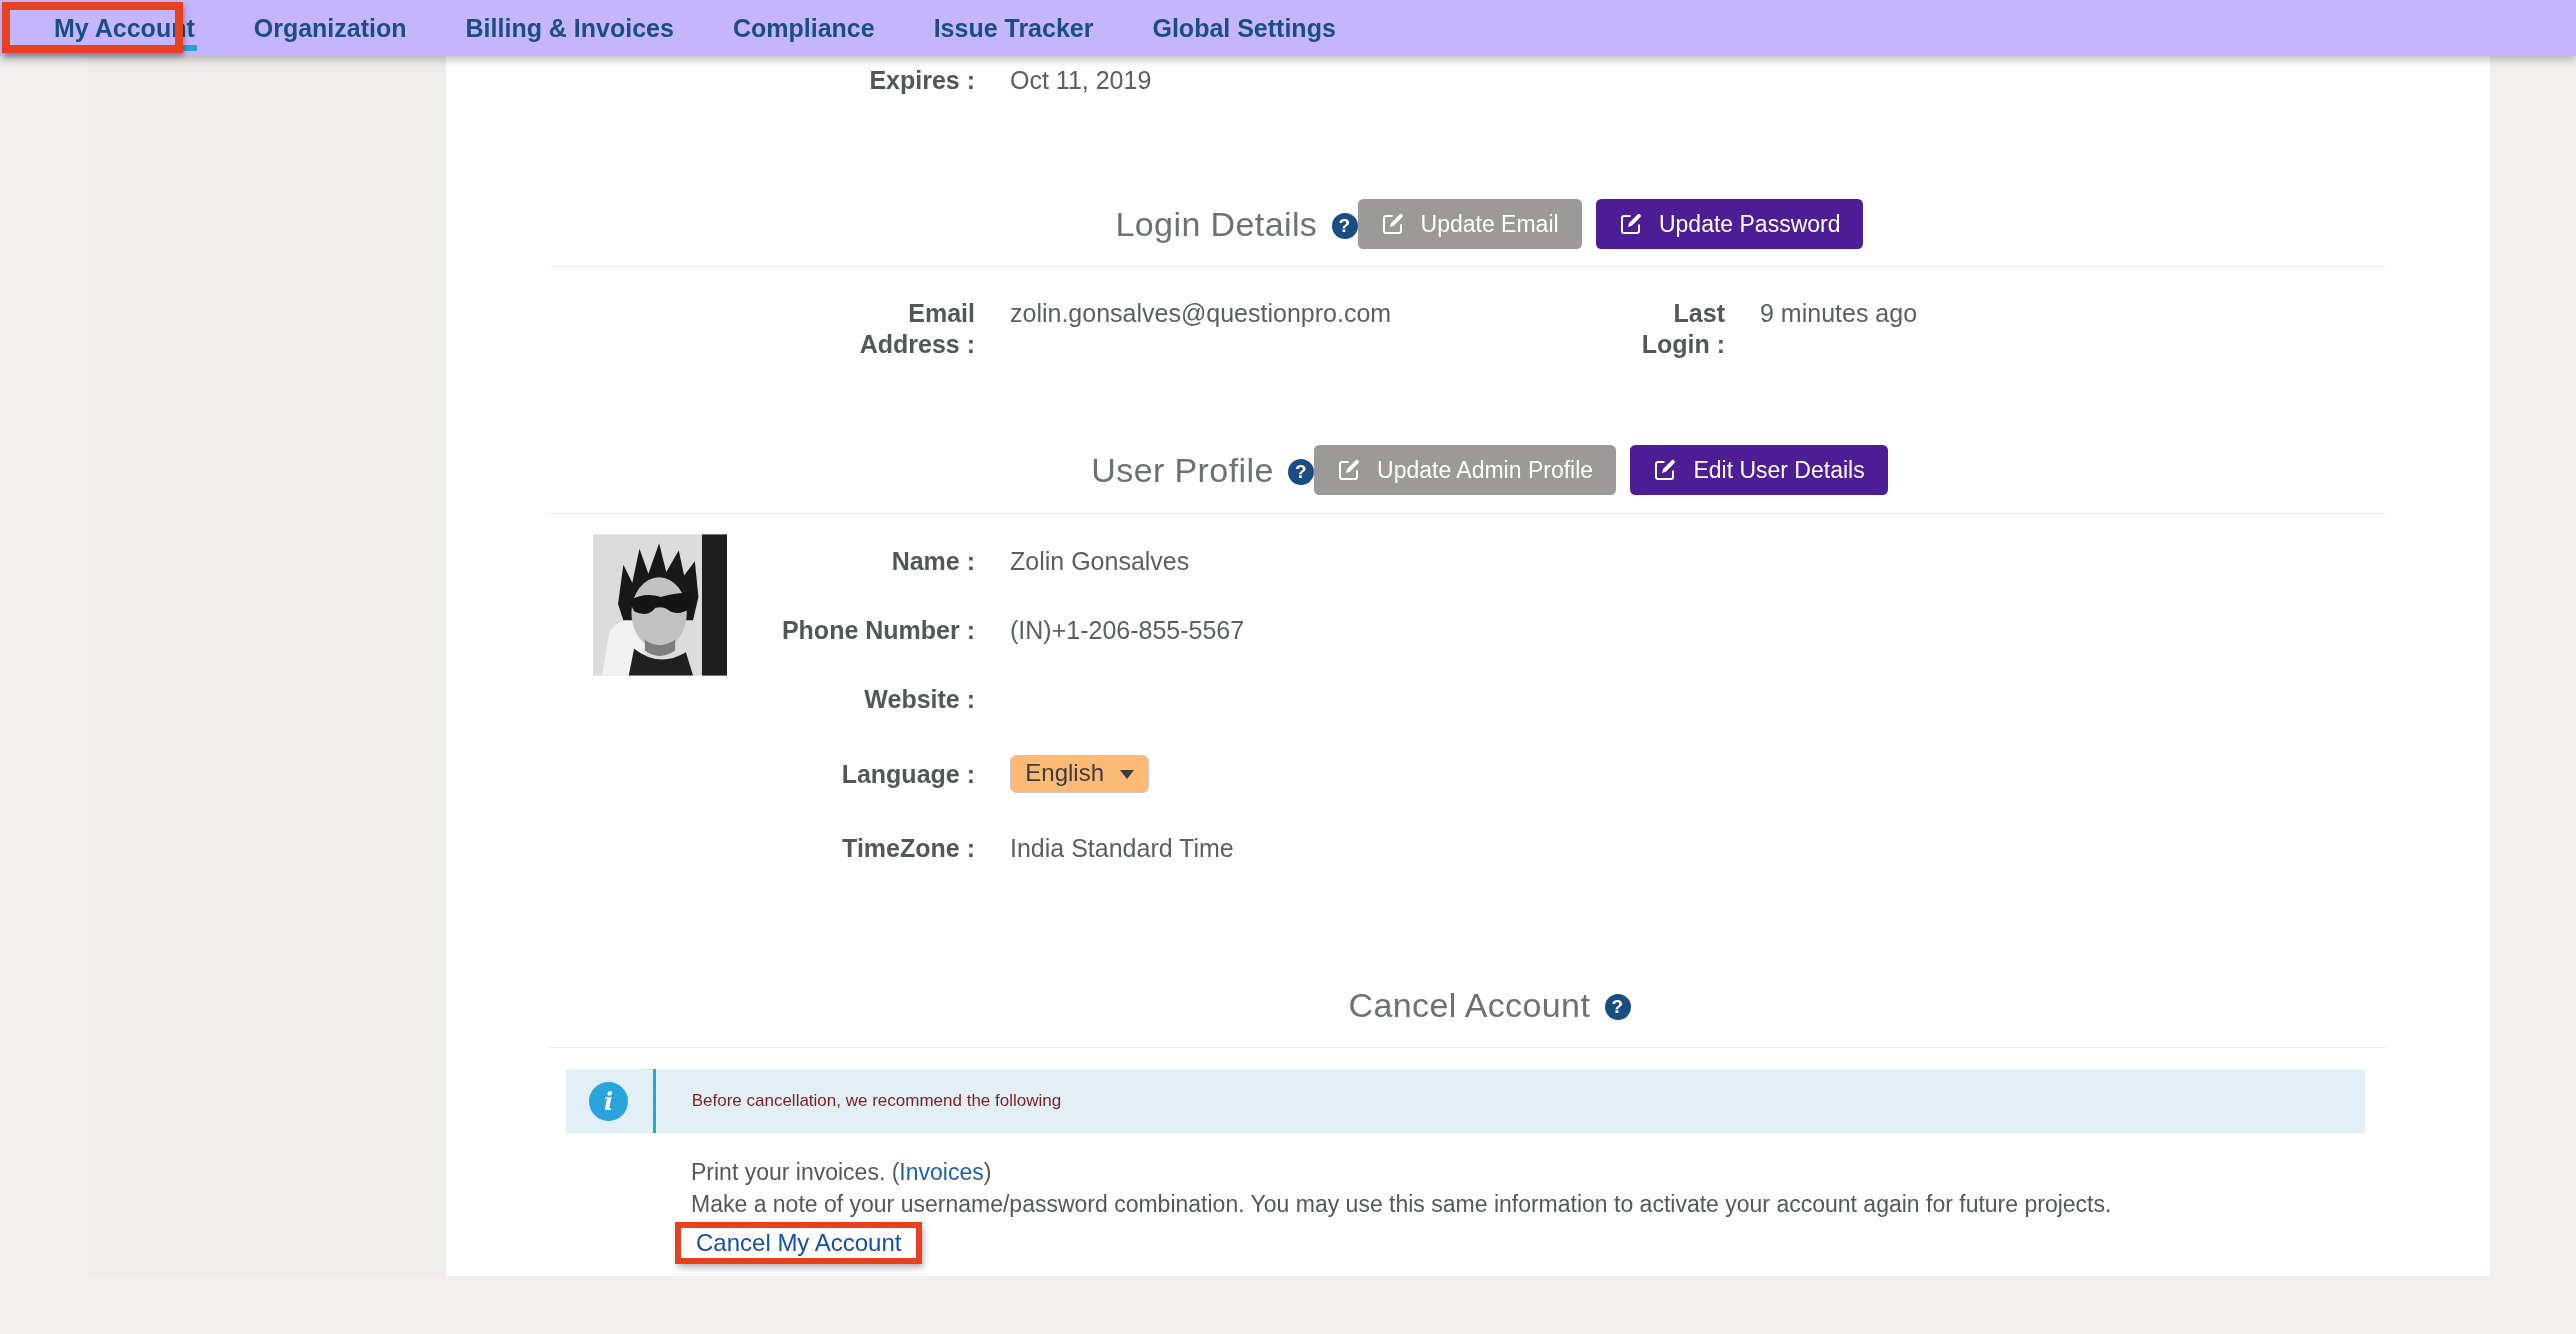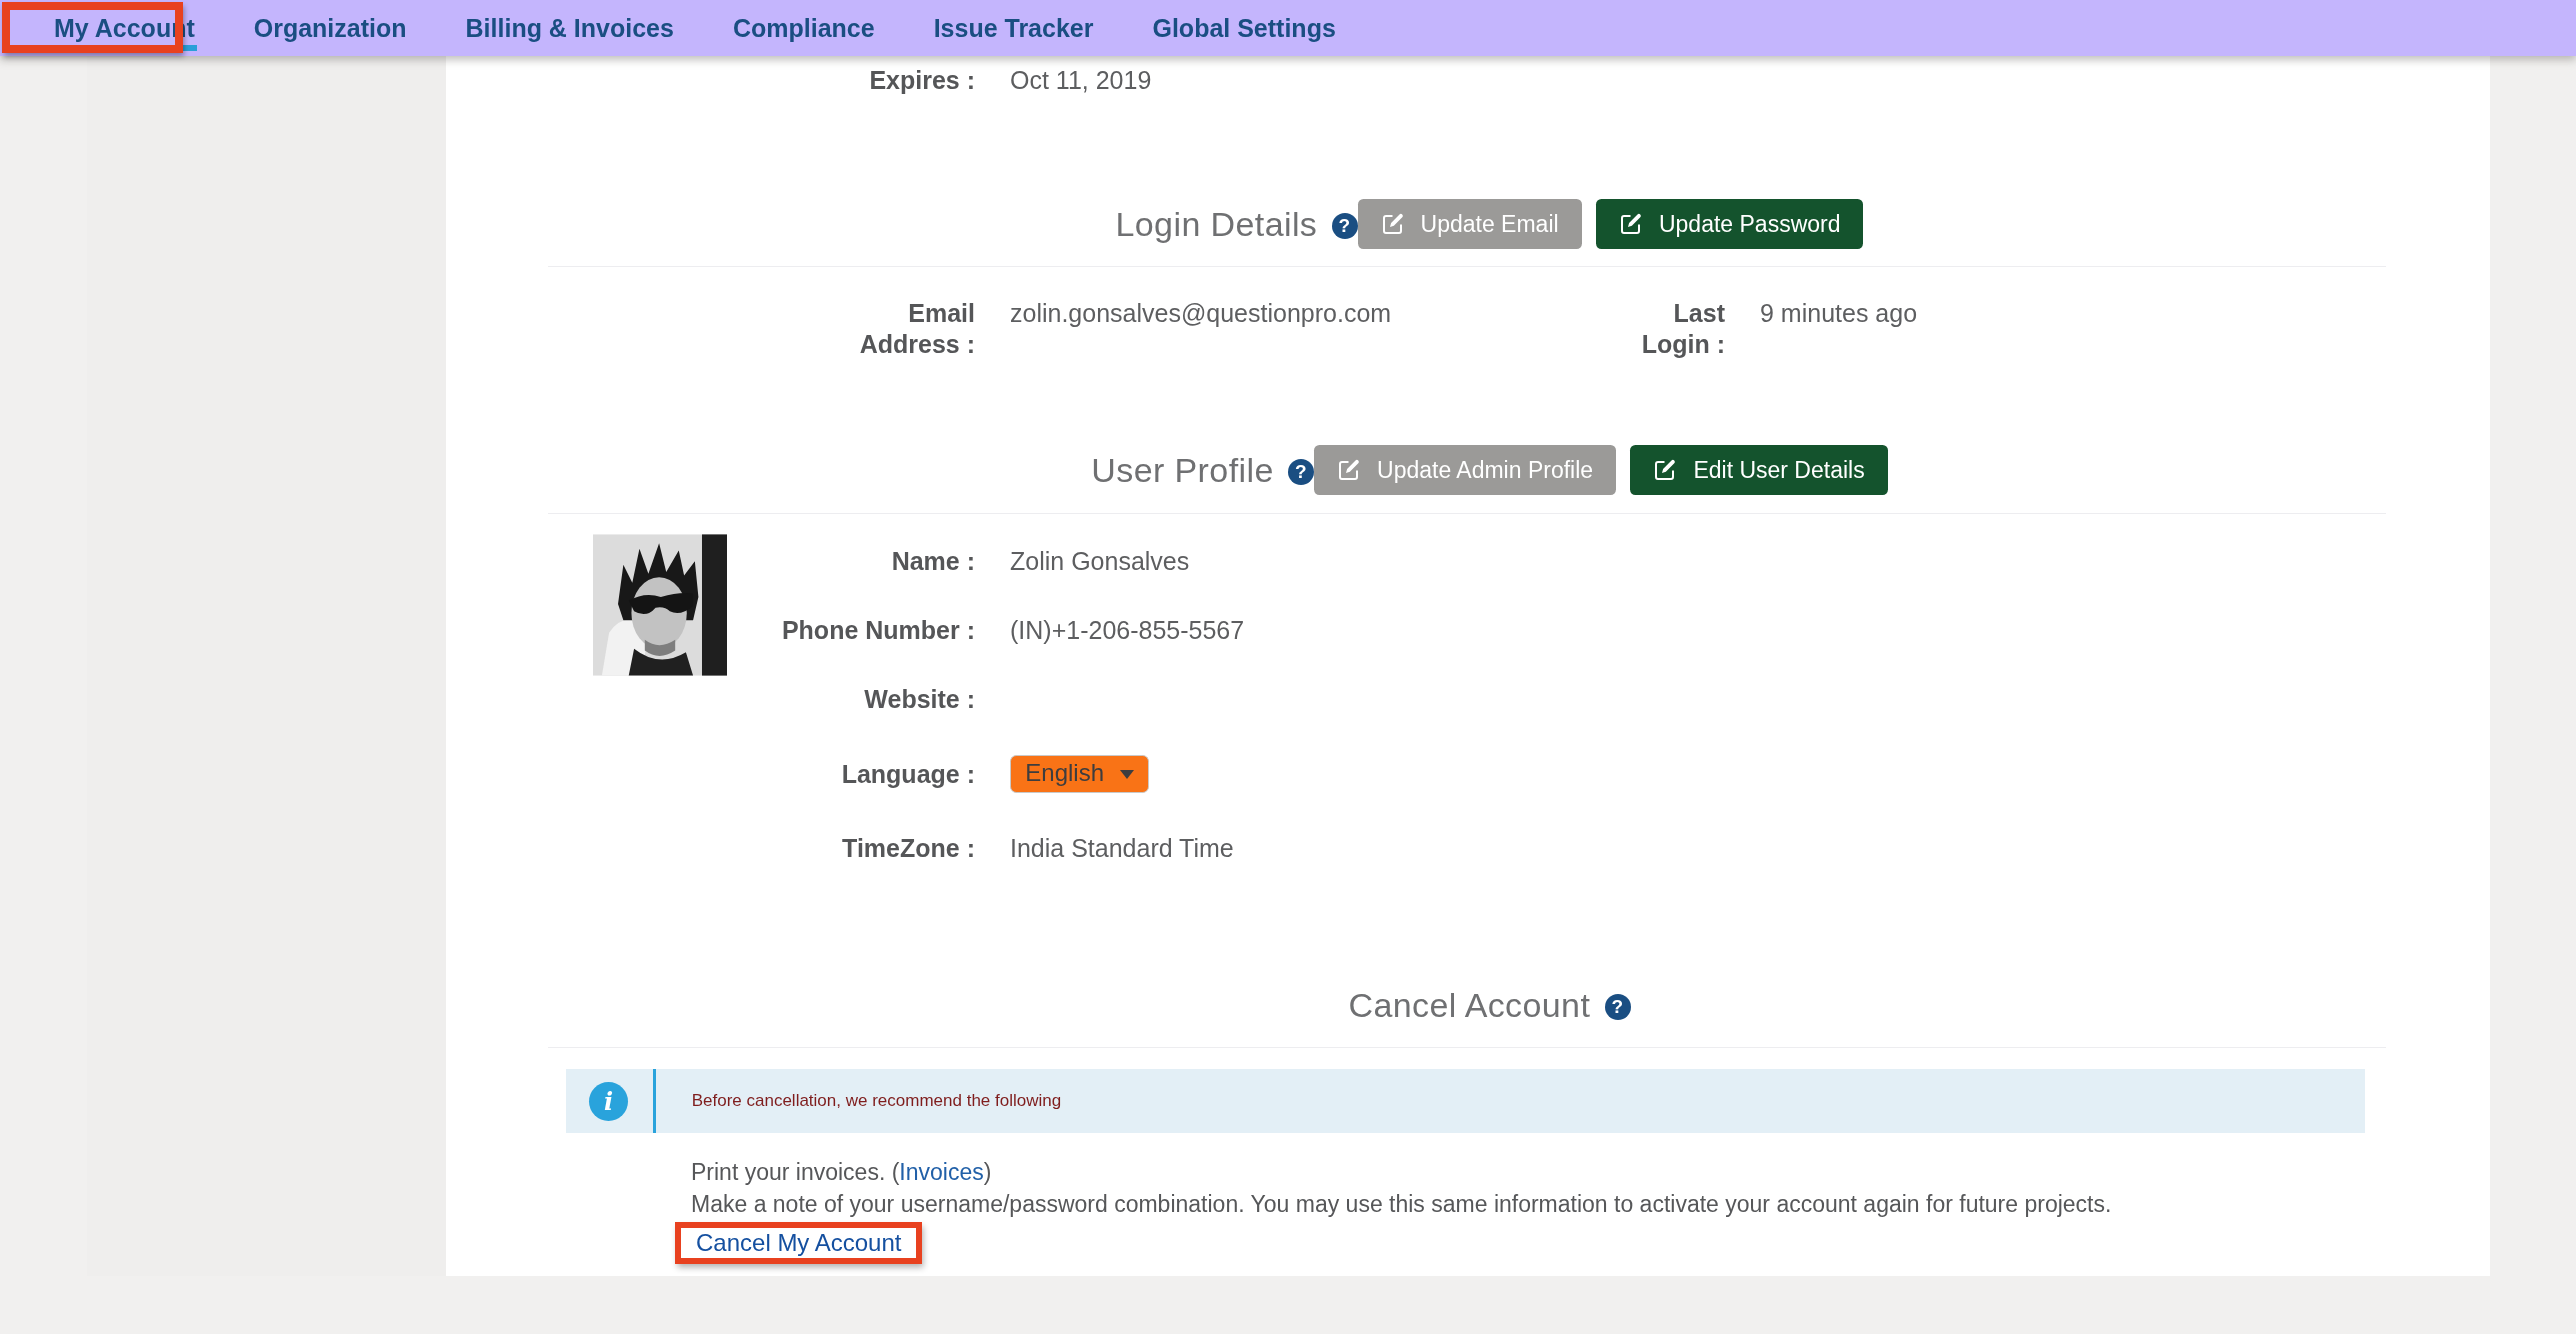--- a/index.html
+++ b/index.html
@@ -27,21 +27,21 @@
                font-size:34px; font-weight:400; color:#6f7072; letter-spacing:0.4px; }
   .help-circle { width:26px; height:26px; border-radius:50%; background:#1a4e82; color:#fff;
                  font-size:19px; font-weight:700; display:flex; align-items:center; justify-content:center;
                  margin-top:3.6px; cursor:pointer; }
   .sec-hr { position:absolute; left:102px; right:104px; border-top:1.8px solid #ededf0; }
 
   .btn-group { display:flex; gap:14.3px; }
   .btn { height:50px; display:inline-flex; align-items:center; gap:16px; padding:0 23px;
          border-radius:5.4px; color:#ffffff; font-size:23px; border:none; cursor:pointer; white-space:nowrap; }
   .btn.gray { background:#9b9a98; }
-  .btn.blue { background:#14532d; }
+  .btn.blue { background:#4c1d95; }
   .edit-icon { width:24px; height:24px; display:block; }
 
   .label { font-weight:700; color:#555658; text-align:right; }
   .value { color:#5d5e60; }
 
   
   .expires-row { position:absolute; top:9px; left:102px; right:104px; display:grid;
                  grid-template-columns:427px auto; column-gap:35px; font-size:25px; line-height:30px; }
 
   
@@ -57,21 +57,21 @@
   .sec2-header { top:388px; }
   .sec2-hr { top:457px; }
   .profile-flex { position:absolute; left:102px; right:104px; top:478px; display:flex; }
   .avatar { flex:none; margin-left:45px; width:134px; height:142px; overflow:hidden; }
   .profile-fields { flex:1; padding-top:12.5px; }
   .p-row { display:grid; grid-template-columns:248px auto; column-gap:35px; align-items:center;
            min-height:30px; margin-bottom:39px; font-size:25px; }
   .p-row.dd-row { min-height:41px; }
   .dropdown { display:inline-flex; align-items:center; gap:16px; border:1.8px solid #c9c9c9;
               border-radius:6.3px; padding:3.6px 14.3px 5.4px 14.3px; font-size:24px; color:#3d3d3f;
-              background:#f97316; cursor:pointer; }
+              background:#fdba74; cursor:pointer; }
   .caret { width:0; height:0; border-left:7.2px solid transparent; border-right:7.2px solid transparent;
            border-top:9px solid #3d3d3f; margin-top:2.7px; }
 
   
   .sec3-header { top:923px; }
   .sec3-hr { top:991px; }
   .info-box { position:absolute; left:120px; right:125px; top:1013px; height:64px;
               background:#e3eff6; display:flex; align-items:center; }
   .info-icon { flex:none; width:39px; height:39px; margin-left:23px; border-radius:50%;
                background:#29a3dc; color:#fff; display:flex; align-items:center; justify-content:center;

